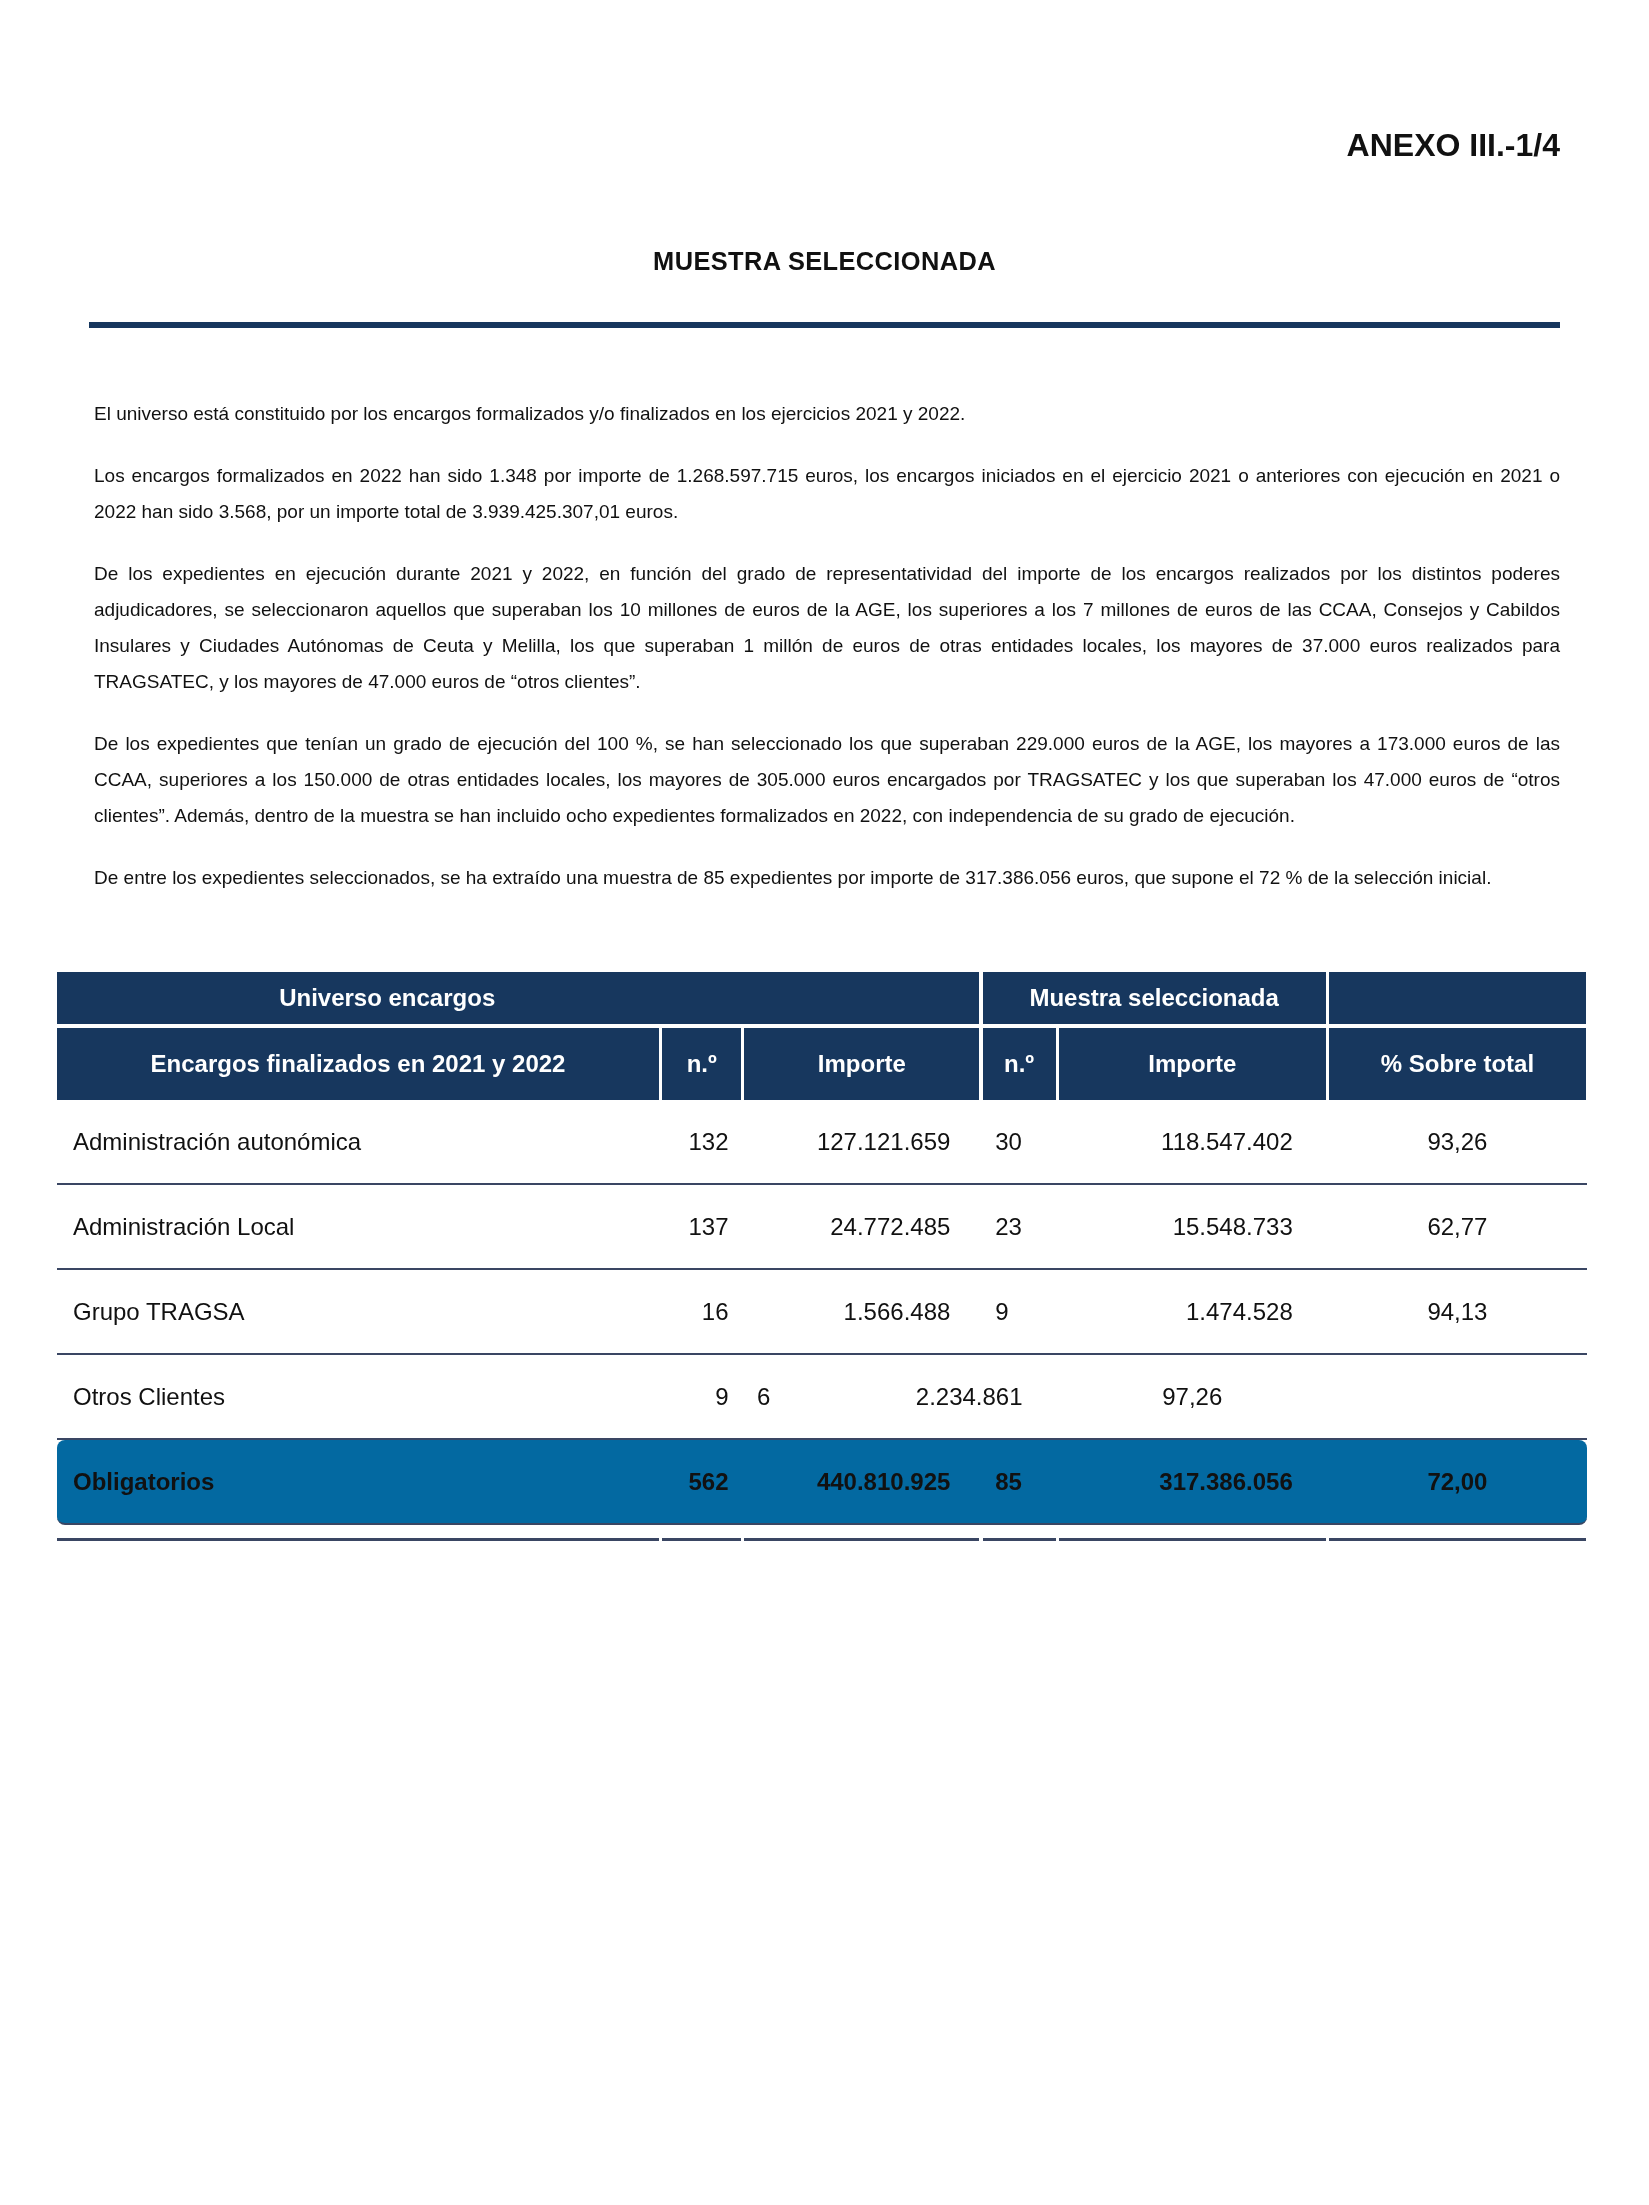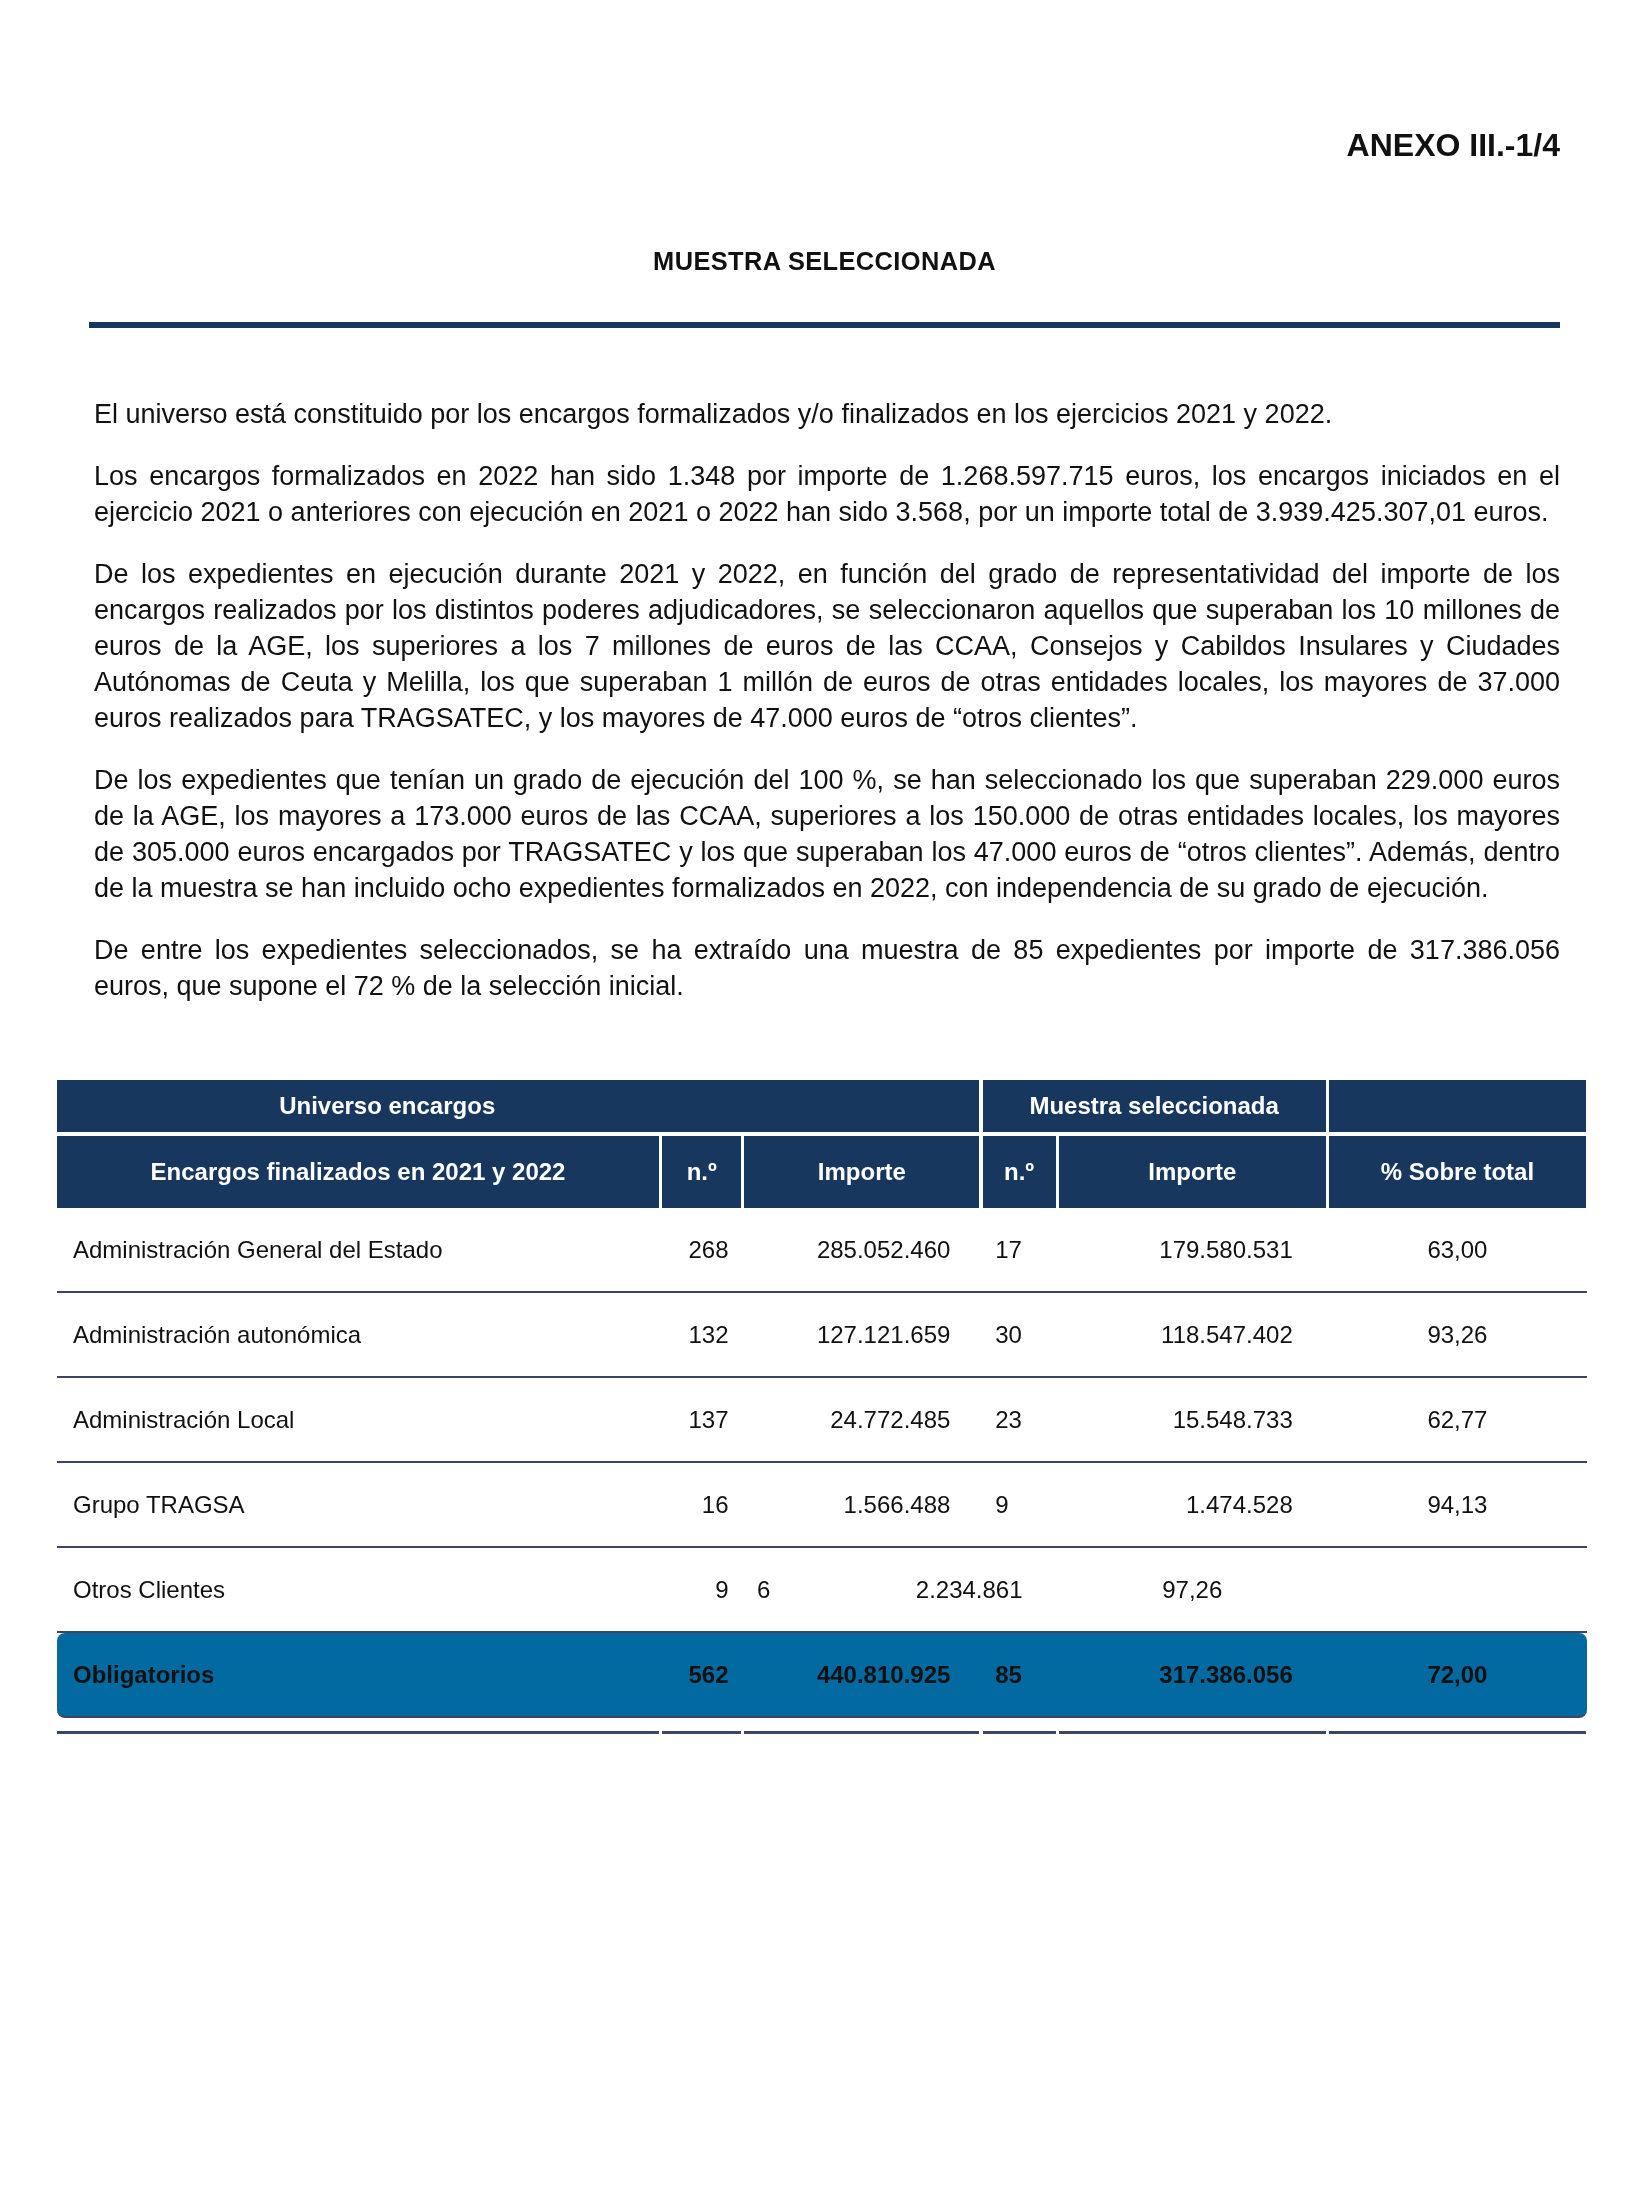--- a/index.html
+++ b/index.html
@@ -29,21 +29,21 @@
     font-weight: bold;
     letter-spacing: 0.4px;
   }
   .title-rule {
     margin: 46px 89px 0 89px;
     height: 6.4px;
     background: #17375e;
   }
   .body-text {
     margin: 68px 89px 0 94px;
-    font-size: 27px;
+    font-size: 19px;
     line-height: 36px;
     text-align: justify;
   }
   .body-text p {
     margin: 0 0 26px 0;
   }
   
   .tbl {
     margin: 76px 57px 0 57px;
     width: 1530px;
@@ -127,28 +127,20 @@
 
     <div class="tr thead2">
       <div class="hcell">Encargos finalizados en 2021 y 2022</div>
       <div class="hcell">n.º</div>
       <div class="hcell">Importe</div>
       <div class="hcell">n.º</div>
       <div class="hcell">Importe</div>
       <div class="hcell">% Sobre total</div>
     </div>
 
-    <div class="tr brow">
-      <div class="c1">Administración General del Estado</div>
-      <div class="c2">268</div>
-      <div class="c3">285.052.460</div>
-      <div class="c4">17</div>
-      <div class="c5">179.580.531</div>
-      <div class="c6">63,00</div>
-    </div>
 
     <div class="tr brow">
       <div class="c1">Administración autonómica</div>
       <div class="c2">132</div>
       <div class="c3">127.121.659</div>
       <div class="c4">30</div>
       <div class="c5">118.547.402</div>
       <div class="c6">93,26</div>
     </div>
 

